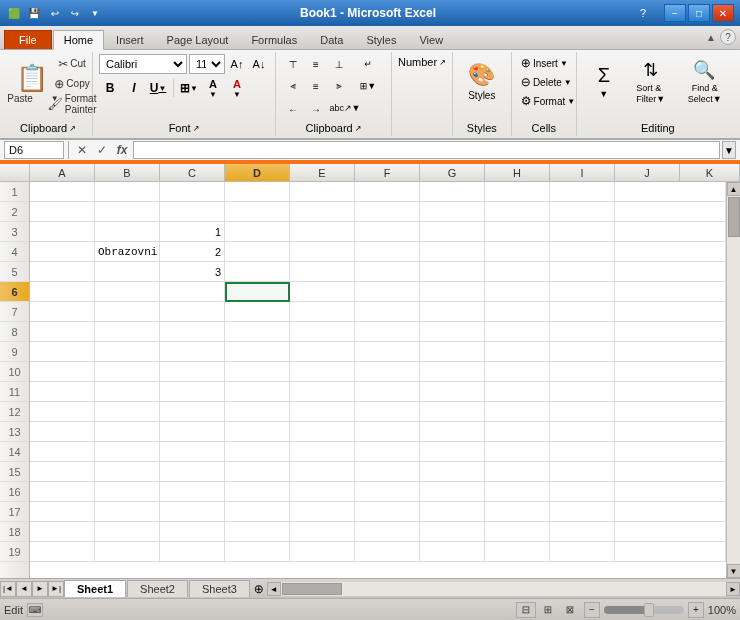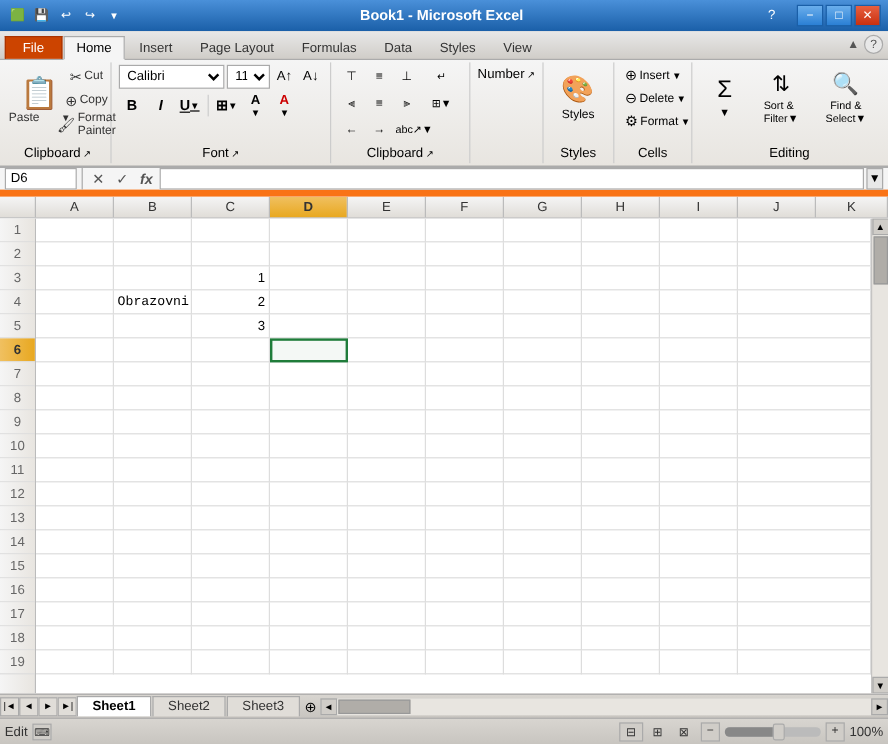--- a/index.html
+++ b/index.html
@@ -160,21 +160,21 @@
       width: 56px; height: 55px; border: 1px solid transparent; background: transparent;
       cursor: pointer; display: flex; flex-direction: column; align-items: center; justify-content: center; font-size: 10px; gap: 2px;
     }
 
     
     .formula-bar {
       background: #f5f5f5;
       height: 24px;
       display: flex;
       align-items: center;
-      border-bottom: 6px solid #f97316;
+      border-bottom: 4px solid #f97316;
       gap: 2px;
       padding: 0 4px;
     }
     .name-box {
       width: 60px; height: 18px; border: 1px solid #aaa; background: white;
       font-size: 11px; padding: 0 4px; display: flex; align-items: center;
     }
     .formula-sep { width: 1px; height: 18px; background: #aaa; margin: 0 2px; }
     .formula-icons { display: flex; gap: 2px; align-items: center; }
     .formula-icon { width: 18px; height: 18px; display: flex; align-items: center; justify-content: center; font-size: 12px; cursor: pointer; color: #555; }

